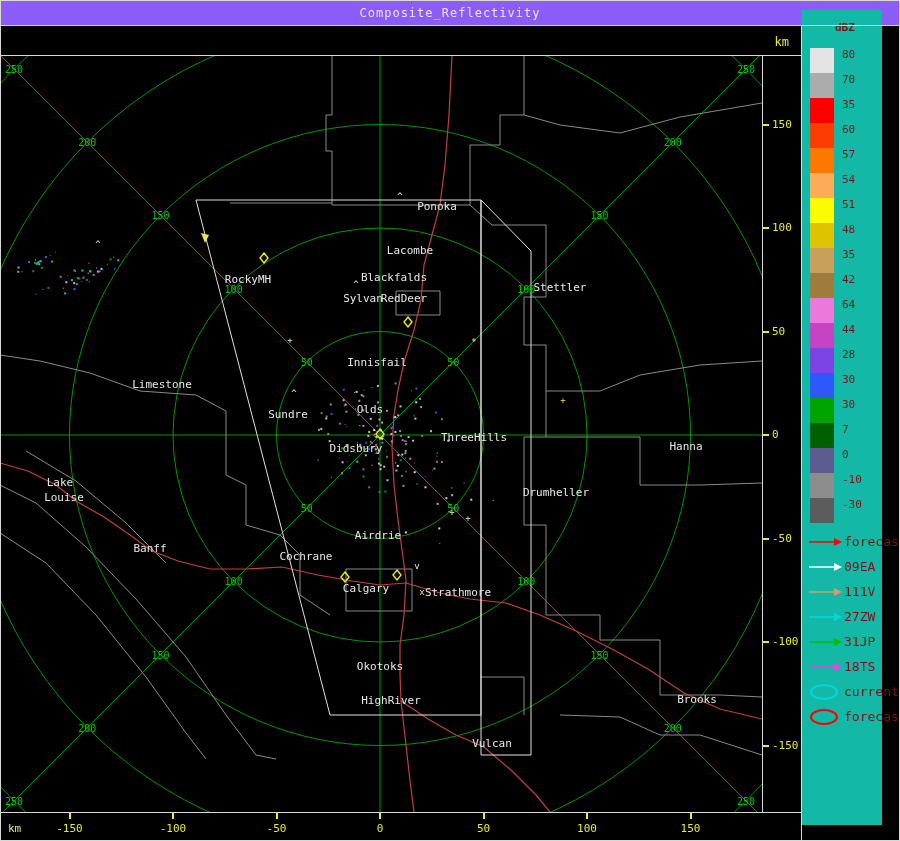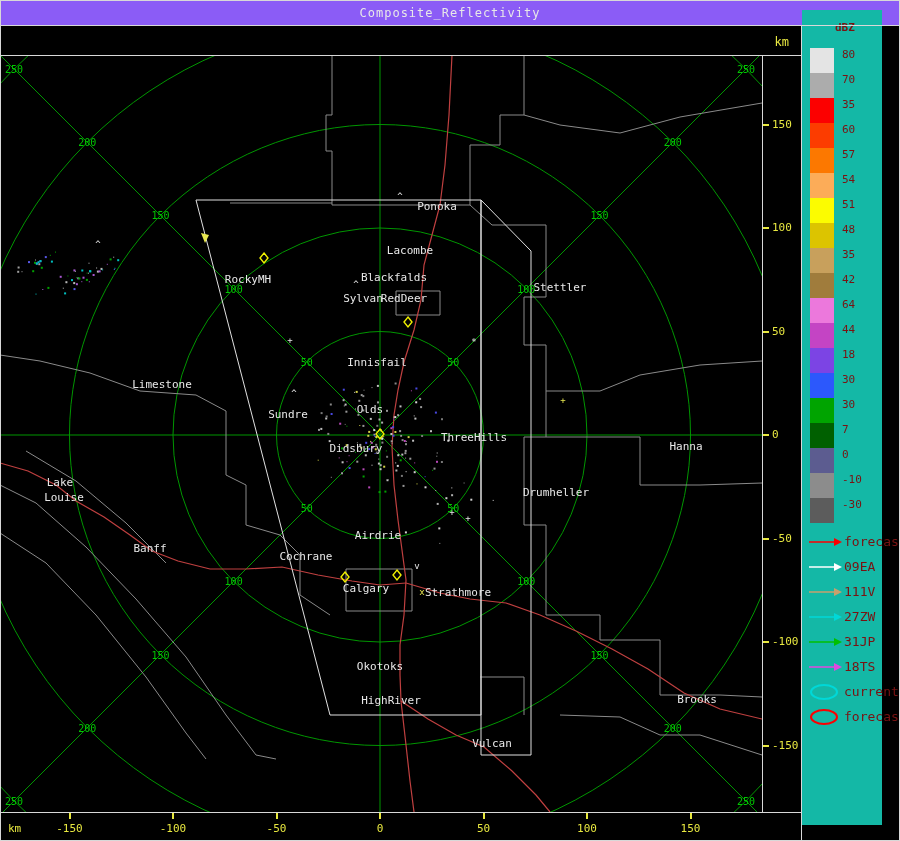--- a/index.html
+++ b/index.html
@@ -474,21 +474,21 @@
       <div class="cbar-row">
         <div class="cbar-swatch" style="background: rgb(236, 120, 220);"></div>
         <div class="cbar-label">64</div>
       </div>
       <div class="cbar-row">
         <div class="cbar-swatch" style="background: rgb(196, 68, 196);"></div>
         <div class="cbar-label">44</div>
       </div>
       <div class="cbar-row">
         <div class="cbar-swatch" style="background: rgb(124, 68, 228);"></div>
-        <div class="cbar-label">18</div>
+        <div class="cbar-label">28</div>
       </div>
       <div class="cbar-row">
         <div class="cbar-swatch" style="background: rgb(44, 88, 252);"></div>
         <div class="cbar-label">30</div>
       </div>
       <div class="cbar-row">
         <div class="cbar-swatch" style="background: rgb(0, 164, 0);"></div>
         <div class="cbar-label">30</div>
       </div>
       <div class="cbar-row">

